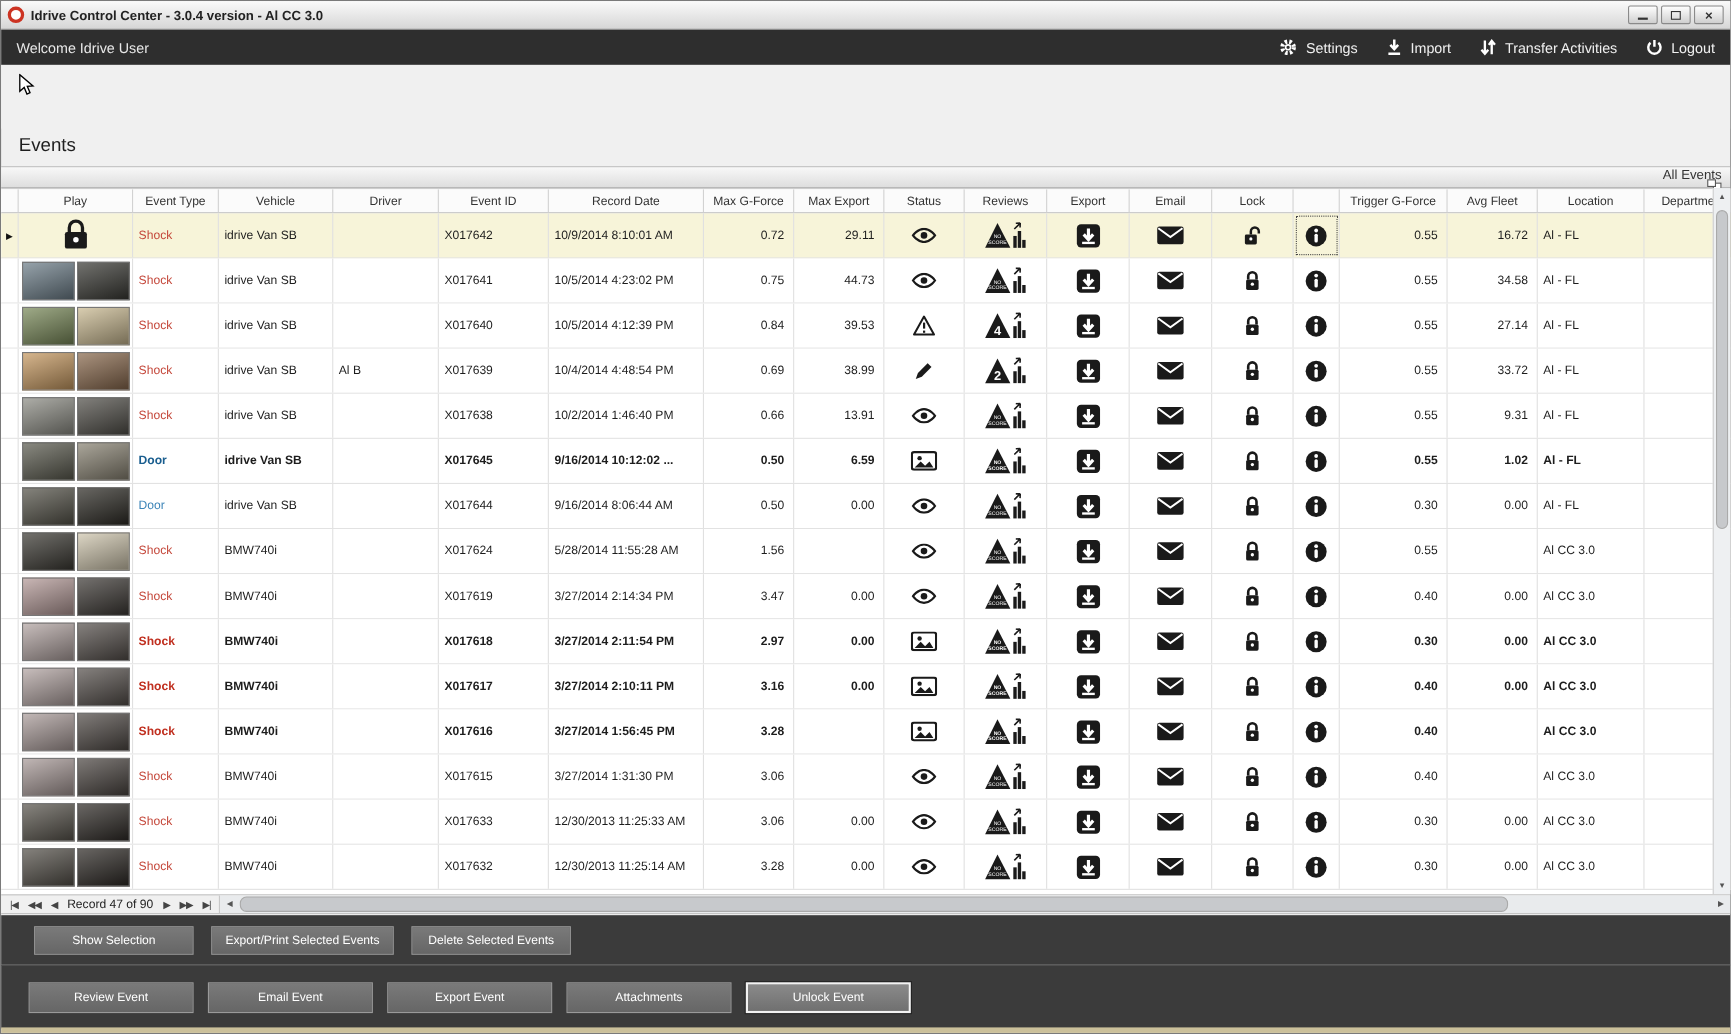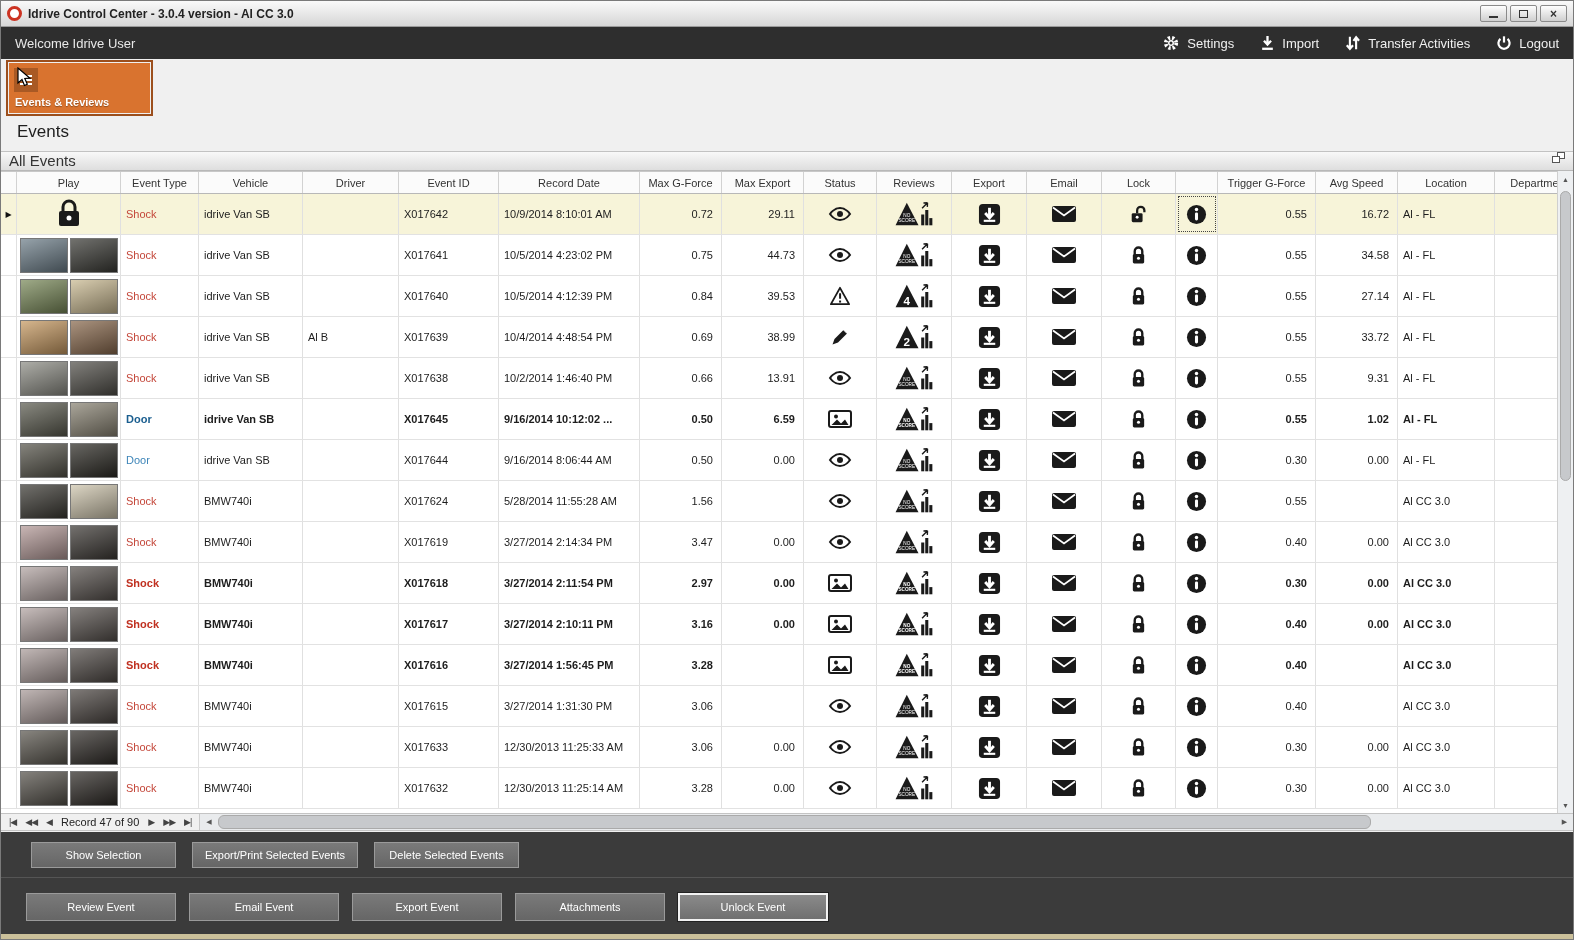--- a/index.html
+++ b/index.html
@@ -61,21 +61,21 @@
     position: absolute; left: 6px; bottom: 5px; font-size: 11px; font-weight: bold;
     text-shadow: 0 1px 1px rgba(0,0,0,0.35);
   }
   .mouse-cursor { position: absolute; top: 66px; left: 16px; z-index: 50; pointer-events: none; }
   
   .page-heading { position: absolute; top: 121px; left: 16px; font-size: 17px; color: #1e1e1e; }
   .groupbar {
     position: absolute; top: 150px; left: 0; right: 0; height: 20px;
     background: linear-gradient(#f8f8f8, #dedede);
     border-top: 1px solid #c2c2c2; border-bottom: 1px solid #b8b8b8;
-    display: flex; align-items: flex-start; padding: 0 8px; font-size: 15px; color: #333;
+    display: flex; align-items: flex-end; padding: 0 8px; font-size: 12px; color: #333; flex-direction: column;
   }
   .groupbar .expand-ic { margin-left: auto; width: 13px; height: 11px; position: relative; cursor: pointer; }
   .expand-ic .sq1 { position: absolute; right: 0; top: 0; width: 8px; height: 7px; border: 1px solid #555; background: #fff; }
   .expand-ic .sq2 { position: absolute; left: 0; bottom: 0; width: 8px; height: 7px; border: 1px solid #555; background: #fff; }
   
   .grid {
     position: absolute; top: 170px; left: 0; width: 1574px; height: 642px;
     background: #fff; overflow: hidden; border-top: 1px solid #c8c8c8;
   }
   .grid-header { display: flex; height: 22px; background: #fbfbfb; border-bottom: 1px solid #b8b8b8; }
@@ -205,30 +205,20 @@
             <path d="M9 1.5 V8.5" stroke="#fff" stroke-width="2.5"></path>
             <path d="M5 4.4 a6.3 6.3 0 1 0 8 0" fill="none" stroke="#fff" stroke-width="2.5"></path>
           </svg>
         </span>
         <span>Logout</span>
       </div>
     </div>
 </div>
 
 <div class="tabstrip" id="tabs-host">
-    <div class="tab active" style="background: rgb(217, 115, 47);">
-      <div class="tab-icon">
-        <svg width="16" height="16" viewBox="0 0 16 16">
-          <rect x="2" y="3" width="12" height="2" fill="#fff"></rect>
-          <rect x="2" y="7" width="12" height="2" fill="#fff"></rect>
-          <rect x="2" y="11" width="12" height="2" fill="#fff"></rect>
-        </svg>
-      </div>
-      <div class="tab-label">Events &amp; Reviews</div>
-    </div>
   </div>
 <div class="mouse-cursor">
   <svg width="15" height="21" viewBox="0 0 15 21">
       <path d="M1 1 L1 16 L5 12.5 L7.5 18.5 L10.3 17.3 L7.8 11.5 L13 11.2 Z" fill="#fff" stroke="#000" stroke-width="1.2"></path>
     </svg>
 </div>
 
 <div class="page-heading">Events</div>
 <div class="groupbar">
   <span>All Events</span>
@@ -249,21 +239,21 @@
       <div class="hcell" style="width:141px">Record Date</div>
       <div class="hcell" style="width:82px">Max G-Force</div>
       <div class="hcell" style="width:82px">Max Export</div>
       <div class="hcell" style="width:73px">Status</div>
       <div class="hcell" style="width:75px">Reviews</div>
       <div class="hcell" style="width:75px">Export</div>
       <div class="hcell" style="width:75px">Email</div>
       <div class="hcell" style="width:74px">Lock</div>
       <div class="hcell" style="width:42px"></div>
       <div class="hcell" style="width:98px">Trigger G-Force</div>
-      <div class="hcell" style="width:82px">Avg Speed</div>
+      <div class="hcell" style="width:82px">Avg Fleet</div>
       <div class="hcell" style="width:97px">Location</div>
       <div class="hcell" style="width:80px">Departme</div>
     </div>
   <div class="grid-rows" id="rows-host">
       <div class="grow selected">
         <div class="cell center" style="width:16px">
           <span class="row-arrow">▶</span>
         </div>
         <div class="cell center" style="width:104px">
           <span class="icbtn">

